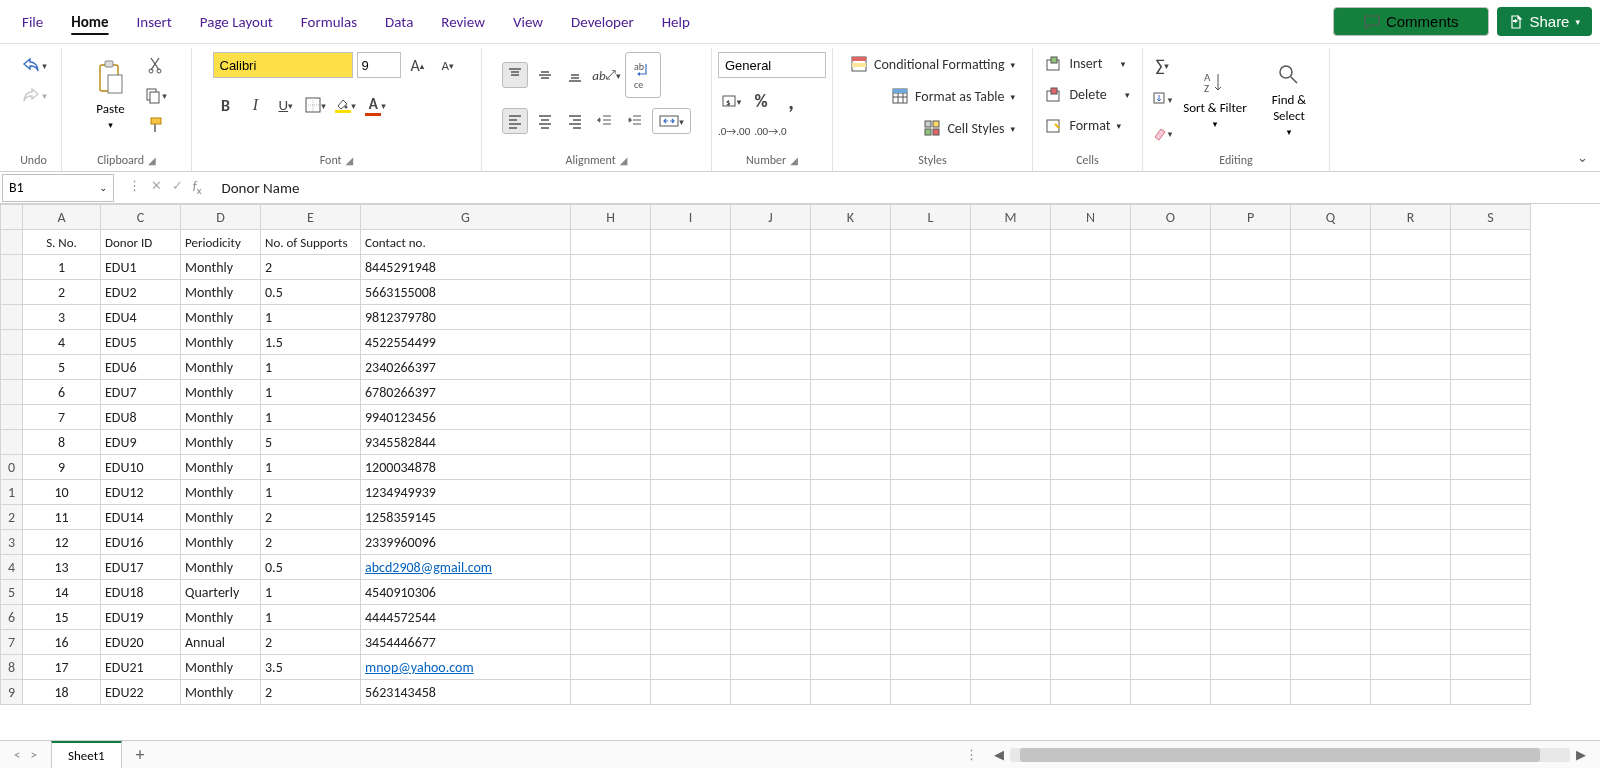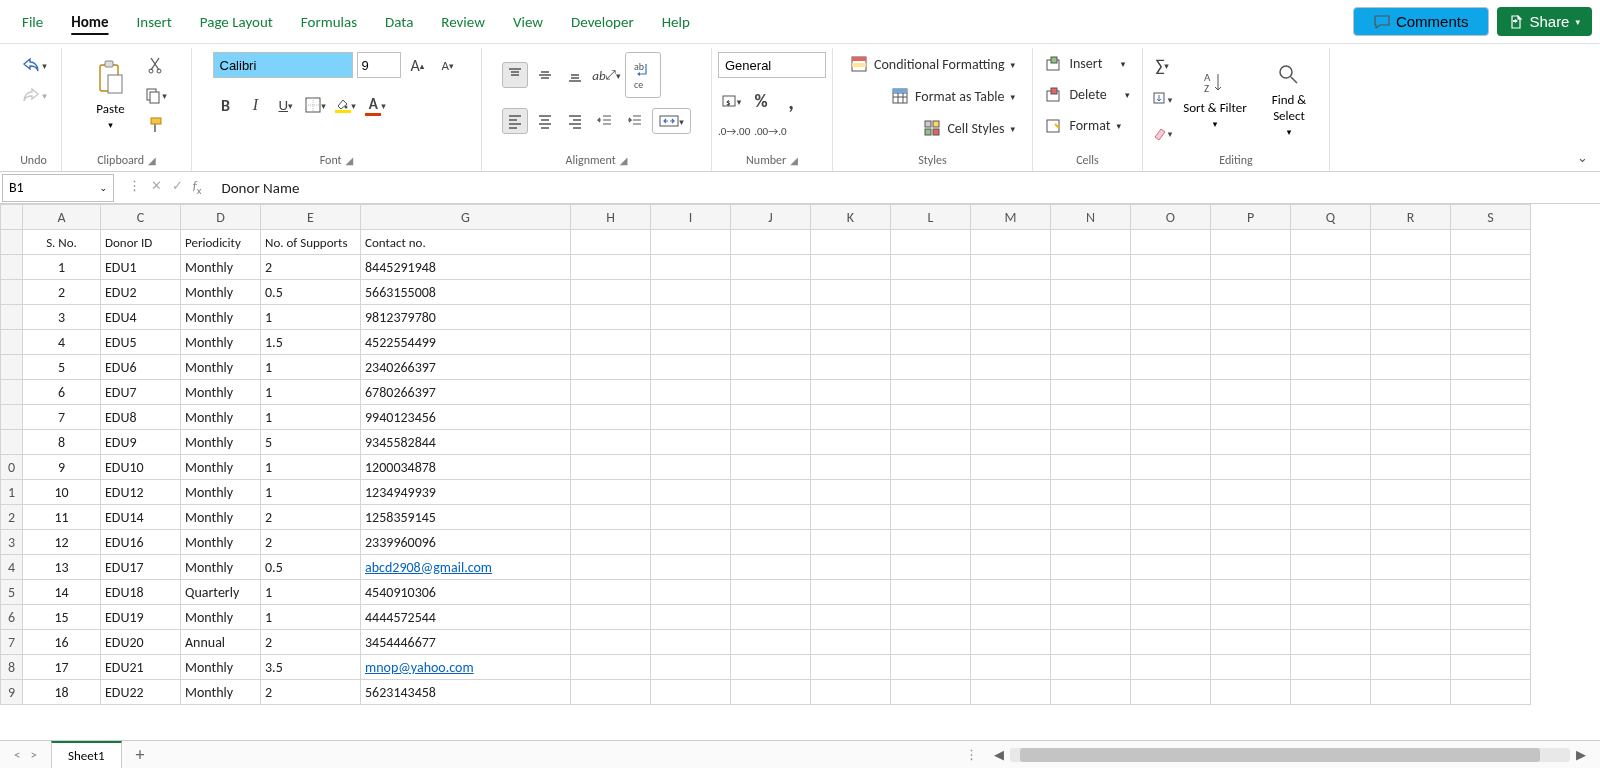--- a/index.html
+++ b/index.html
@@ -1,39 +1,39 @@
 <!DOCTYPE html>
 <html><head>
 <meta charset="utf-8">
 <style>
 * { box-sizing: border-box; margin: 0; padding: 0; }
 body { font-family: "Segoe UI", Calibri, sans-serif; font-size: 13px; background: #fff; overflow: hidden; }
 
 
 .tabs { display: flex; align-items: center; height: 44px; padding: 0 8px; border-bottom: 1px solid #e0e0e0; }
-.tab { padding: 10px 14px; font-size: 15px; color: #15803d; cursor: pointer; }
+.tab { padding: 10px 14px; font-size: 15px; color: #4c1d95; cursor: pointer; }
 .tab.active { font-weight: 600; text-decoration: underline; text-underline-offset: 6px; text-decoration-thickness: 2px; color: #111; }
 .tabs-right { margin-left: auto; display: flex; gap: 8px; align-items: center; }
-.comments-btn { display: flex; align-items: center; gap: 6px; border: 1px solid #c0c0c0; border-radius: 4px; padding: 5px 20px; font-size: 15px; background: #0ea5e9; cursor: pointer; }
+.comments-btn { display: flex; align-items: center; gap: 6px; border: 1px solid #c0c0c0; border-radius: 4px; padding: 5px 30px; font-size: 15px; background: #15803d; cursor: pointer; }
 .share-btn { display: flex; align-items: center; gap: 6px; background: #107c41; color: #fff; border: none; border-radius: 4px; padding: 6px 12px; font-size: 15px; cursor: pointer; }
 .caret-sm { font-size: 9px; }
 
 
 .ribbon { display: flex; height: 128px; border-bottom: 1px solid #d0d0d0; padding: 4px 6px 0 6px; }
 .rgroup { display: flex; flex-direction: column; justify-content: space-between; align-items: center; padding: 0 6px; border-right: 1px solid #e3e3e3; }
 .rgroup:last-child { border-right: none; }
 .rgroup-body { display: flex; align-items: flex-start; gap: 6px; flex: 1; padding-top: 4px; }
 .rgroup-label { font-size: 12px; color: #666; padding: 3px 0 4px 0; display: flex; align-items: center; gap: 4px; }
 .launcher { font-size: 10px; color: #888; cursor: pointer; }
 .vcol { display: flex; flex-direction: column; gap: 4px; align-items: center; }
 .hrow { display: flex; gap: 4px; align-items: center; }
 .ico-btn { min-width: 26px; height: 26px; display: flex; align-items: center; justify-content: center; border-radius: 3px; cursor: pointer; color: #444; }
 .ico-vert { width: 68px; height: 96px; display: flex; flex-direction: column; align-items: center; justify-content: center; gap: 4px; font-size: 13px; cursor: pointer; text-align: center; line-height: 1.2; }
 .box-sel { background: #e8e8e8; border: 1px solid #bbb; border-radius: 3px; }
-.font-combo { width: 140px; height: 26px; border: 1px solid #c0c0c0; font-size: 13px; padding: 0 6px; background: #7dd3fc; }
+.font-combo { width: 140px; height: 26px; border: 1px solid #c0c0c0; font-size: 13px; padding: 0 6px; background: #fde047; }
 .size-combo { width: 44px; height: 26px; border: 1px solid #c0c0c0; font-size: 13px; padding: 0 4px; background: #fff; }
 .num-combo { width: 108px; height: 26px; border: 1px solid #c0c0c0; font-size: 13px; padding: 0 6px; background: #fff; }
 .txt-btn { display: flex; align-items: center; gap: 6px; font-size: 14px; cursor: pointer; padding: 3px 4px; color: #333; white-space: nowrap; }
 .underline-red { border-bottom: 3px solid #d83b01; display: inline-block; width: 16px; text-align: center; }
 .underline-yellow { border-bottom: 3px solid #ffde00; display: inline-block; width: 16px; text-align: center; }
 .wrap-box { border: 1px solid #bbb; border-radius: 3px; padding: 4px 6px; }
 
 
 .fbar { display: flex; align-items: center; height: 32px; border-bottom: 1px solid #d0d0d0; }
 .namebox { width: 112px; height: 28px; border: 1px solid #c0c0c0; margin: 0 4px 0 2px; padding: 0 6px; display: flex; align-items: center; justify-content: space-between; font-size: 14px; }

